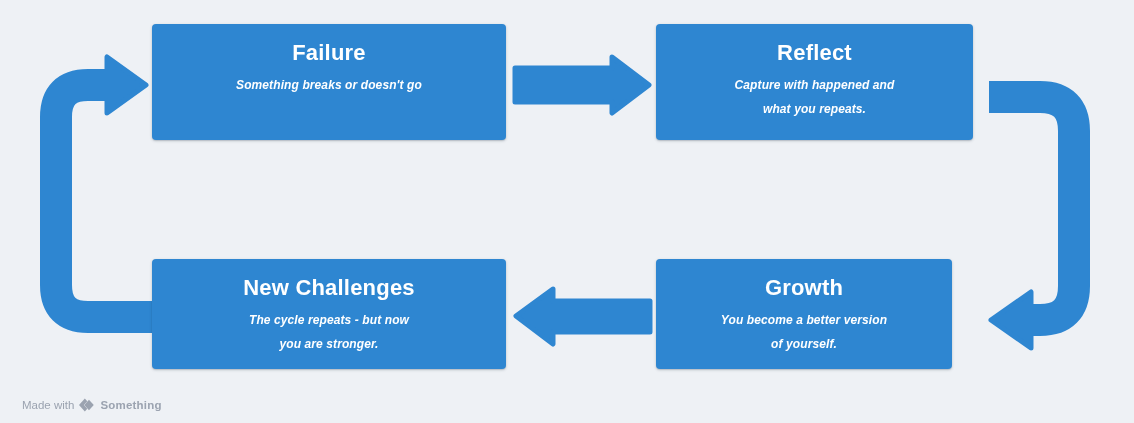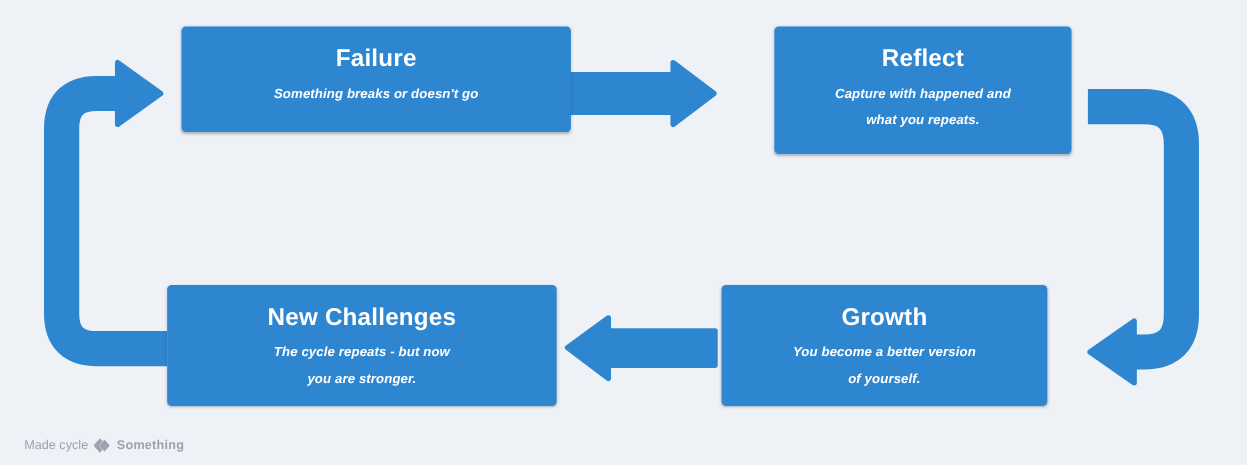--- a/index.html
+++ b/index.html
@@ -41,22 +41,22 @@
   .node {
     position: absolute;
     background: #2e86d1;
     border-radius: 4px;
     box-shadow: 0 1px 3px rgba(24, 39, 57, 0.22), 0 1px 1px rgba(24, 39, 57, 0.10);
     color: #ffffff;
     text-align: center;
     box-sizing: border-box;
     padding-top: 15px;
   }
-  .node-failure        { left: 152px; top: 24px;  width: 354px; height: 96px; margin-left: 13px; }
-  .node-reflect        { left: 656px; top: 24px;  width: 270px; height: 116px; margin-left: 48px; }
+  .node-failure        { left: 152px; top: 24px;  width: 354px; height: 116px; }
+  .node-reflect        { left: 656px; top: 24px;  width: 317px; height: 116px; }
   .node-growth         { left: 656px; top: 259px; width: 296px; height: 110px; }
   .node-new-challenges { left: 152px; top: 259px; width: 354px; height: 110px; }
   .node-title {
     font-size: 22px;
     font-weight: 700;
     line-height: 28px;
     letter-spacing: 0.2px;
   }
   .node-subtitle {
     margin-top: 6px;
@@ -135,21 +135,21 @@
 
   <div class="node node-new-challenges">
     <div class="node-title">New Challenges</div>
     <div class="node-subtitle">
       <div>The cycle repeats - but now</div>
       <div>you are stronger.</div>
     </div>
   </div>
 
   <a class="badge">
-    <span class="made-with">Made cycle</span>
+    <span class="made-with">Made with</span>
     <svg width="16" height="14" viewBox="0 0 17 14">
       <path d="M6.2 0 L0 7 L6.2 14 L8.8 11.1 L5.2 7 L8.8 2.9 Z"></path>
       <path d="M10.6 1.3 L15.7 7 L10.6 12.7 L5.6 7 Z"></path>
     </svg>
     <span class="brand">Something</span>
   </a>
 
 </div>
 
 </body></html>

